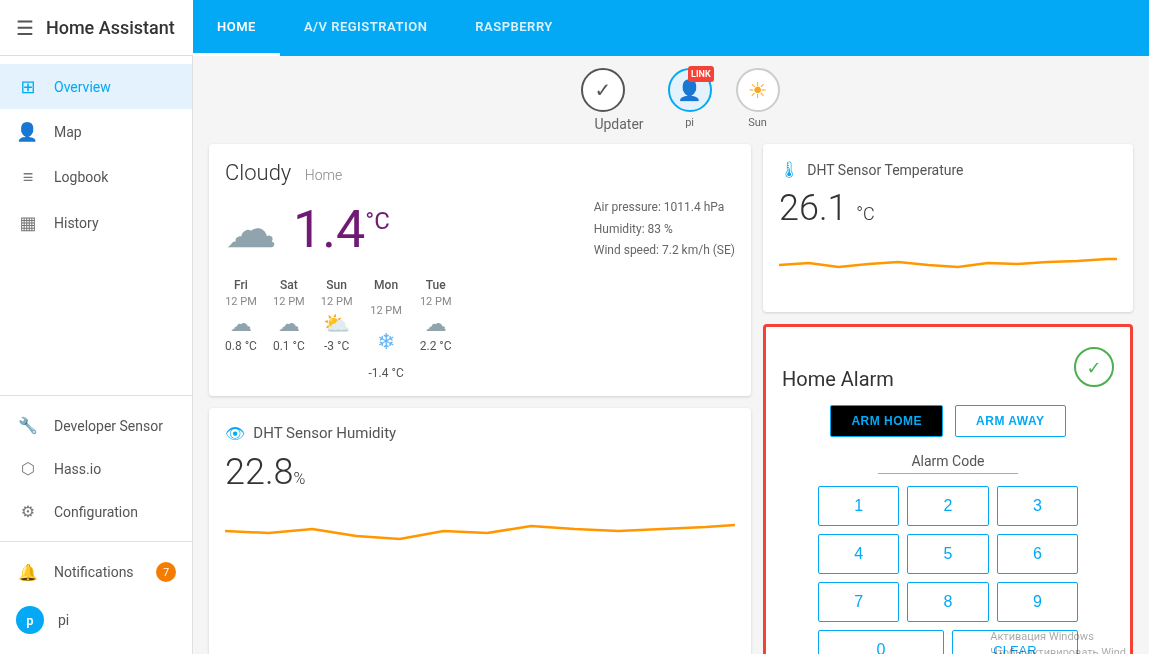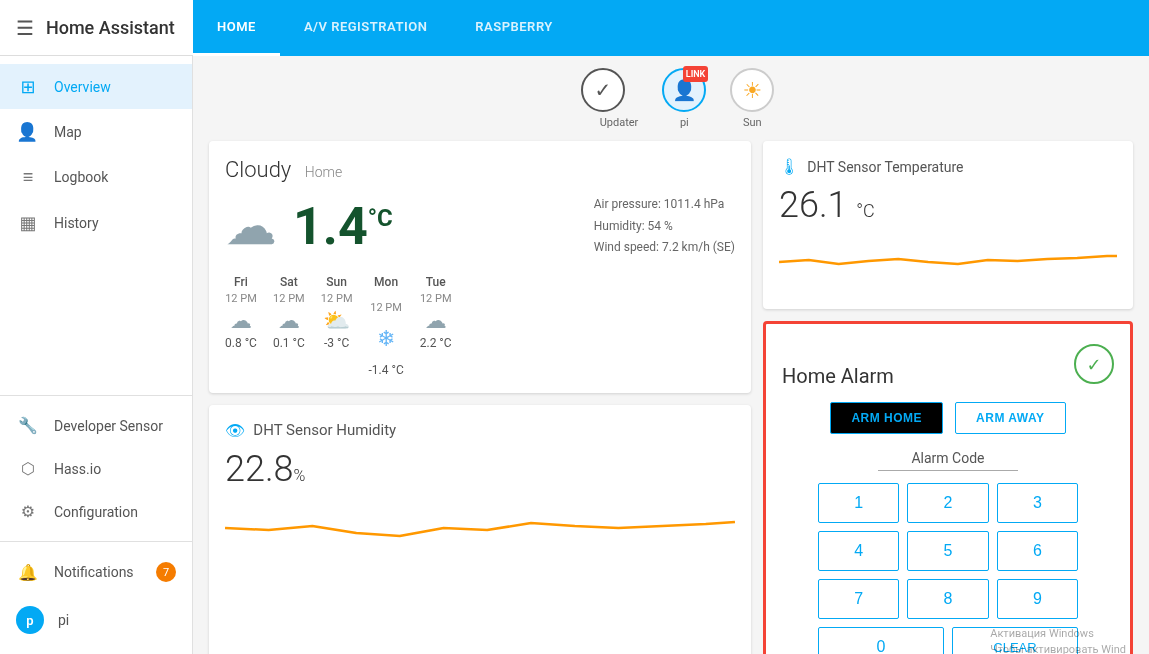--- a/index.html
+++ b/index.html
@@ -68,21 +68,21 @@
         <span style="font-size:14px;">pi</span>
       </div>
     </div>
   </div>
 
   <div style="flex:1; padding:12px 16px; display:flex; flex-direction:column; gap:10px; overflow:hidden; background:#f5f5f5;">
 
     <div style="display:flex; justify-content:center; gap:24px; margin-bottom:2px;">
       <div style="display:flex; flex-direction:column; align-items:center; gap:4px;">
         <div style="width:44px; height:44px; border-radius:50%; display:flex; align-items:center; justify-content:center; border:2px solid #555; background:#fff; font-size:20px; cursor:pointer; color:#555;">✓</div>
-        <span style="font-size:11px; color:#666;padding-left:32px;">Updater</span>
+        <span style="font-size:14px; color:#666;padding-left:32px;">Updater</span>
       </div>
       <div style="display:flex; flex-direction:column; align-items:center; gap:4px;">
         <div style="width:44px; height:44px; border-radius:50%; display:flex; align-items:center; justify-content:center; border:2px solid #03a9f4; background:#e3f2fd; font-size:20px; cursor:pointer; position:relative;">
           👤
           <span style="position:absolute; top:-4px; right:-4px; background:#f44336; color:#fff; border-radius:3px; width:auto; padding:0 3px; height:16px; font-size:9px; display:flex; align-items:center; justify-content:center; font-weight:600;">LINK</span>
         </div>
         <span style="font-size:11px; color:#666;">pi</span>
       </div>
       <div style="display:flex; flex-direction:column; align-items:center; gap:4px;">
         <div style="width:44px; height:44px; border-radius:50%; display:flex; align-items:center; justify-content:center; border:2px solid #ccc; background:#fff; font-size:22px; cursor:pointer; color:#f9a825;">☀</div>
@@ -94,26 +94,26 @@
 
       <div style="display:flex; flex-direction:column; gap:12px; flex:1;">
 
         <div style="background:#fff; border-radius:4px; box-shadow:0 1px 3px rgba(0,0,0,0.15); padding:16px;">
           <div style="font-size:22px; font-weight:300; color:#333; margin-bottom:12px;">
             <span>Cloudy</span>
             <span style="font-size:14px; color:#888; margin-left:8px;">Home</span>
           </div>
           <div style="display:flex; align-items:center; gap:16px; margin-bottom:16px;">
             <span style="font-size:52px; color:#90a4ae;">☁</span>
-            <span style="font-size:52px; font-weight:700; color:#14532d;">
+            <span style="font-size:52px; font-weight:400; color:#701a75;">
               <span>1.4</span><sup style="font-size:24px;">°C</sup>
             </span>
             <div style="font-size:12px; color:#666; line-height:1.8; margin-left:auto;">
               <div>Air pressure: 1011.4 hPa</div>
-              <div>Humidity: 54 %</div>
+              <div>Humidity: 83 %</div>
               <div>Wind speed: 7.2 km/h (SE)</div>
             </div>
           </div>
           <div style="display:flex; gap:16px;">
             <div style="display:flex; flex-direction:column; align-items:center; gap:3px;">
               <span style="font-size:12px; font-weight:500; color:#555;">Fri</span>
               <span style="font-size:11px; color:#888;">12 PM</span>
               <span style="font-size:22px; color:#90a4ae;">☁</span>
               <span style="font-size:12px; color:#555;">0.8 °C</span>
             </div>

